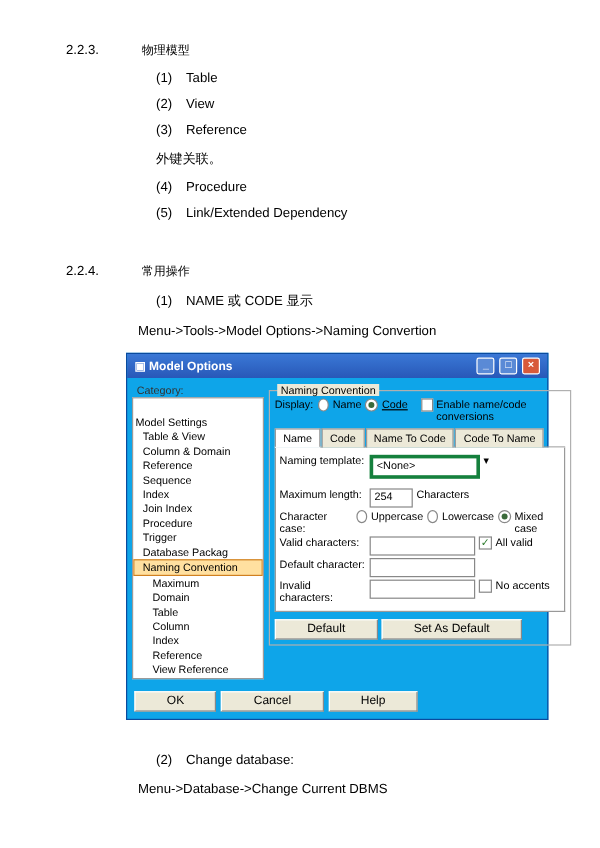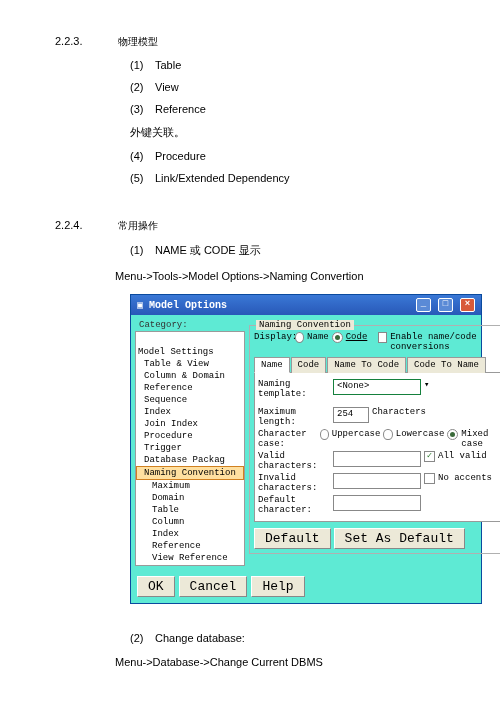--- a/index.html
+++ b/index.html
@@ -2,21 +2,21 @@
 <html><head>
 <meta charset="utf-8">
 <style>
 body{margin:0;padding:35px 55px;font-family:Arial,sans-serif;font-size:11px;color:#000;background:#fff;width:500px;box-sizing:border-box}
 .sec-num{display:inline-block;width:60px}
 .sec-title{font-size:10px}
 .item{margin:10px 0 10px 75px}
 .item-num{display:inline-block;width:25px}
 .chinese-note{margin:10px 0 10px 75px}
 .menu-path{margin:12px 0 12px 60px}
-.dialog{margin-left:75px;width:350px;border:1px solid #0a4a9e;background:#5eead4;font-size:9px;font-family:Liberation Mono, monospace}
+.dialog{margin-left:50px;width:350px;border:1px solid #0a4a9e;background:#0ea5e9;font-size:9px;font-family:Liberation Sans, sans-serif}
 .titlebar{background:linear-gradient(#3a78d6,#2858b8);color:#fff;padding:3px 6px;font-weight:bold;font-size:10px;display:flex;justify-content:space-between;align-items:center}
 .tb-btns span{display:inline-block;width:13px;height:12px;background:#d85a3a;color:#fff;text-align:center;line-height:11px;font-size:9px;margin-left:1px;border:1px solid #fff;border-radius:2px}
 .tb-btns span:first-child{background:#5a8ad6}
 .tb-btns span:nth-child(2){background:#5a8ad6}
 .dlg-body{display:flex;padding:4px}
 .tree{width:108px;background:#fff;border:1px solid #9a9a9a;padding:14px 0;height:205px;overflow:hidden}
 .tree-lbl{font-size:9px;padding:1px 4px;color:#333}
 .tree div{padding:0 2px 0 8px;line-height:12px;white-space:nowrap}
 .tree .root{padding-left:2px}
 .tree .sel{background:#ffe0a0;border:1px solid #d08020;padding:0 1px 0 7px}
@@ -26,22 +26,22 @@
 .row{display:flex;align-items:flex-start;margin:2px 0;gap:3px}
 .lbl{width:72px}
 .radio,.chk{width:9px;height:9px;border:1px solid #888;display:inline-block;background:#fff}
 .radio{border-radius:50%}
 .radio.on::after{content:"";display:block;width:5px;height:5px;background:#3a6a3a;border-radius:50%;margin:2px}
 .chk.on::after{content:"✓";color:#2a7a2a;font-size:9px;line-height:8px;display:block;text-align:center}
 .tab-bar{display:flex;margin-top:4px;border-bottom:1px solid #999}
 .tab{padding:2px 6px;border:1px solid #999;border-bottom:none;background:#ece9d8;margin-right:1px;position:relative;top:1px}
 .tab.active{background:#fff;border-bottom:1px solid #fff}
 .input{background:#fff;border:1px solid #888;padding:1px 3px;height:12px}
-.sel-box{background:#fff;border:1px solid #15803d;padding:1px 3px;height:12px;width:80px}
-.btn{background:#ece9d8;border:1px solid #888;border-top-color:#fff;border-left-color:#fff;padding:2px 10px;font-size:13px}
+.sel-box{background:#fff;border:3px solid #15803d;padding:1px 3px;height:12px;width:80px}
+.btn{background:#ece9d8;border:1px solid #888;border-top-color:#fff;border-left-color:#fff;padding:2px 26px;font-size:10px}
 .btn-row{display:flex;gap:4px;justify-content:flex-start;padding:6px}
 .small-btns{display:flex;gap:3px;margin-top:6px}
 </style>
 </head>
 <body>
 
 <div>
   <span class="sec-num">2.2.3.</span>
   <span class="sec-title">物理模型</span>
 </div>
@@ -137,28 +137,28 @@
               <span class="radio on"></span>
               <span>Mixed case</span>
             </div>
           <div class="row">
               <span class="lbl">Valid characters:</span>
               <span class="input" style="width:80px"></span>
               <span class="chk on"></span>
               <span>All valid</span>
             </div>
           <div class="row">
+              <span class="lbl">Default character:</span>
+              <span class="input" style="width:80px"></span>
+            </div>
+          <div class="row">
               <span class="lbl">Invalid characters:</span>
               <span class="input" style="width:80px"></span>
               <span class="chk"></span>
               <span>No accents</span>
-            </div>
-          <div class="row">
-              <span class="lbl">Default character:</span>
-              <span class="input" style="width:80px"></span>
             </div>
         </div>
         <div class="small-btns">
           <span class="btn">Default</span>
           <span class="btn">Set As Default</span>
         </div>
       </div>
     </div>
   </div>
   <div class="btn-row">

